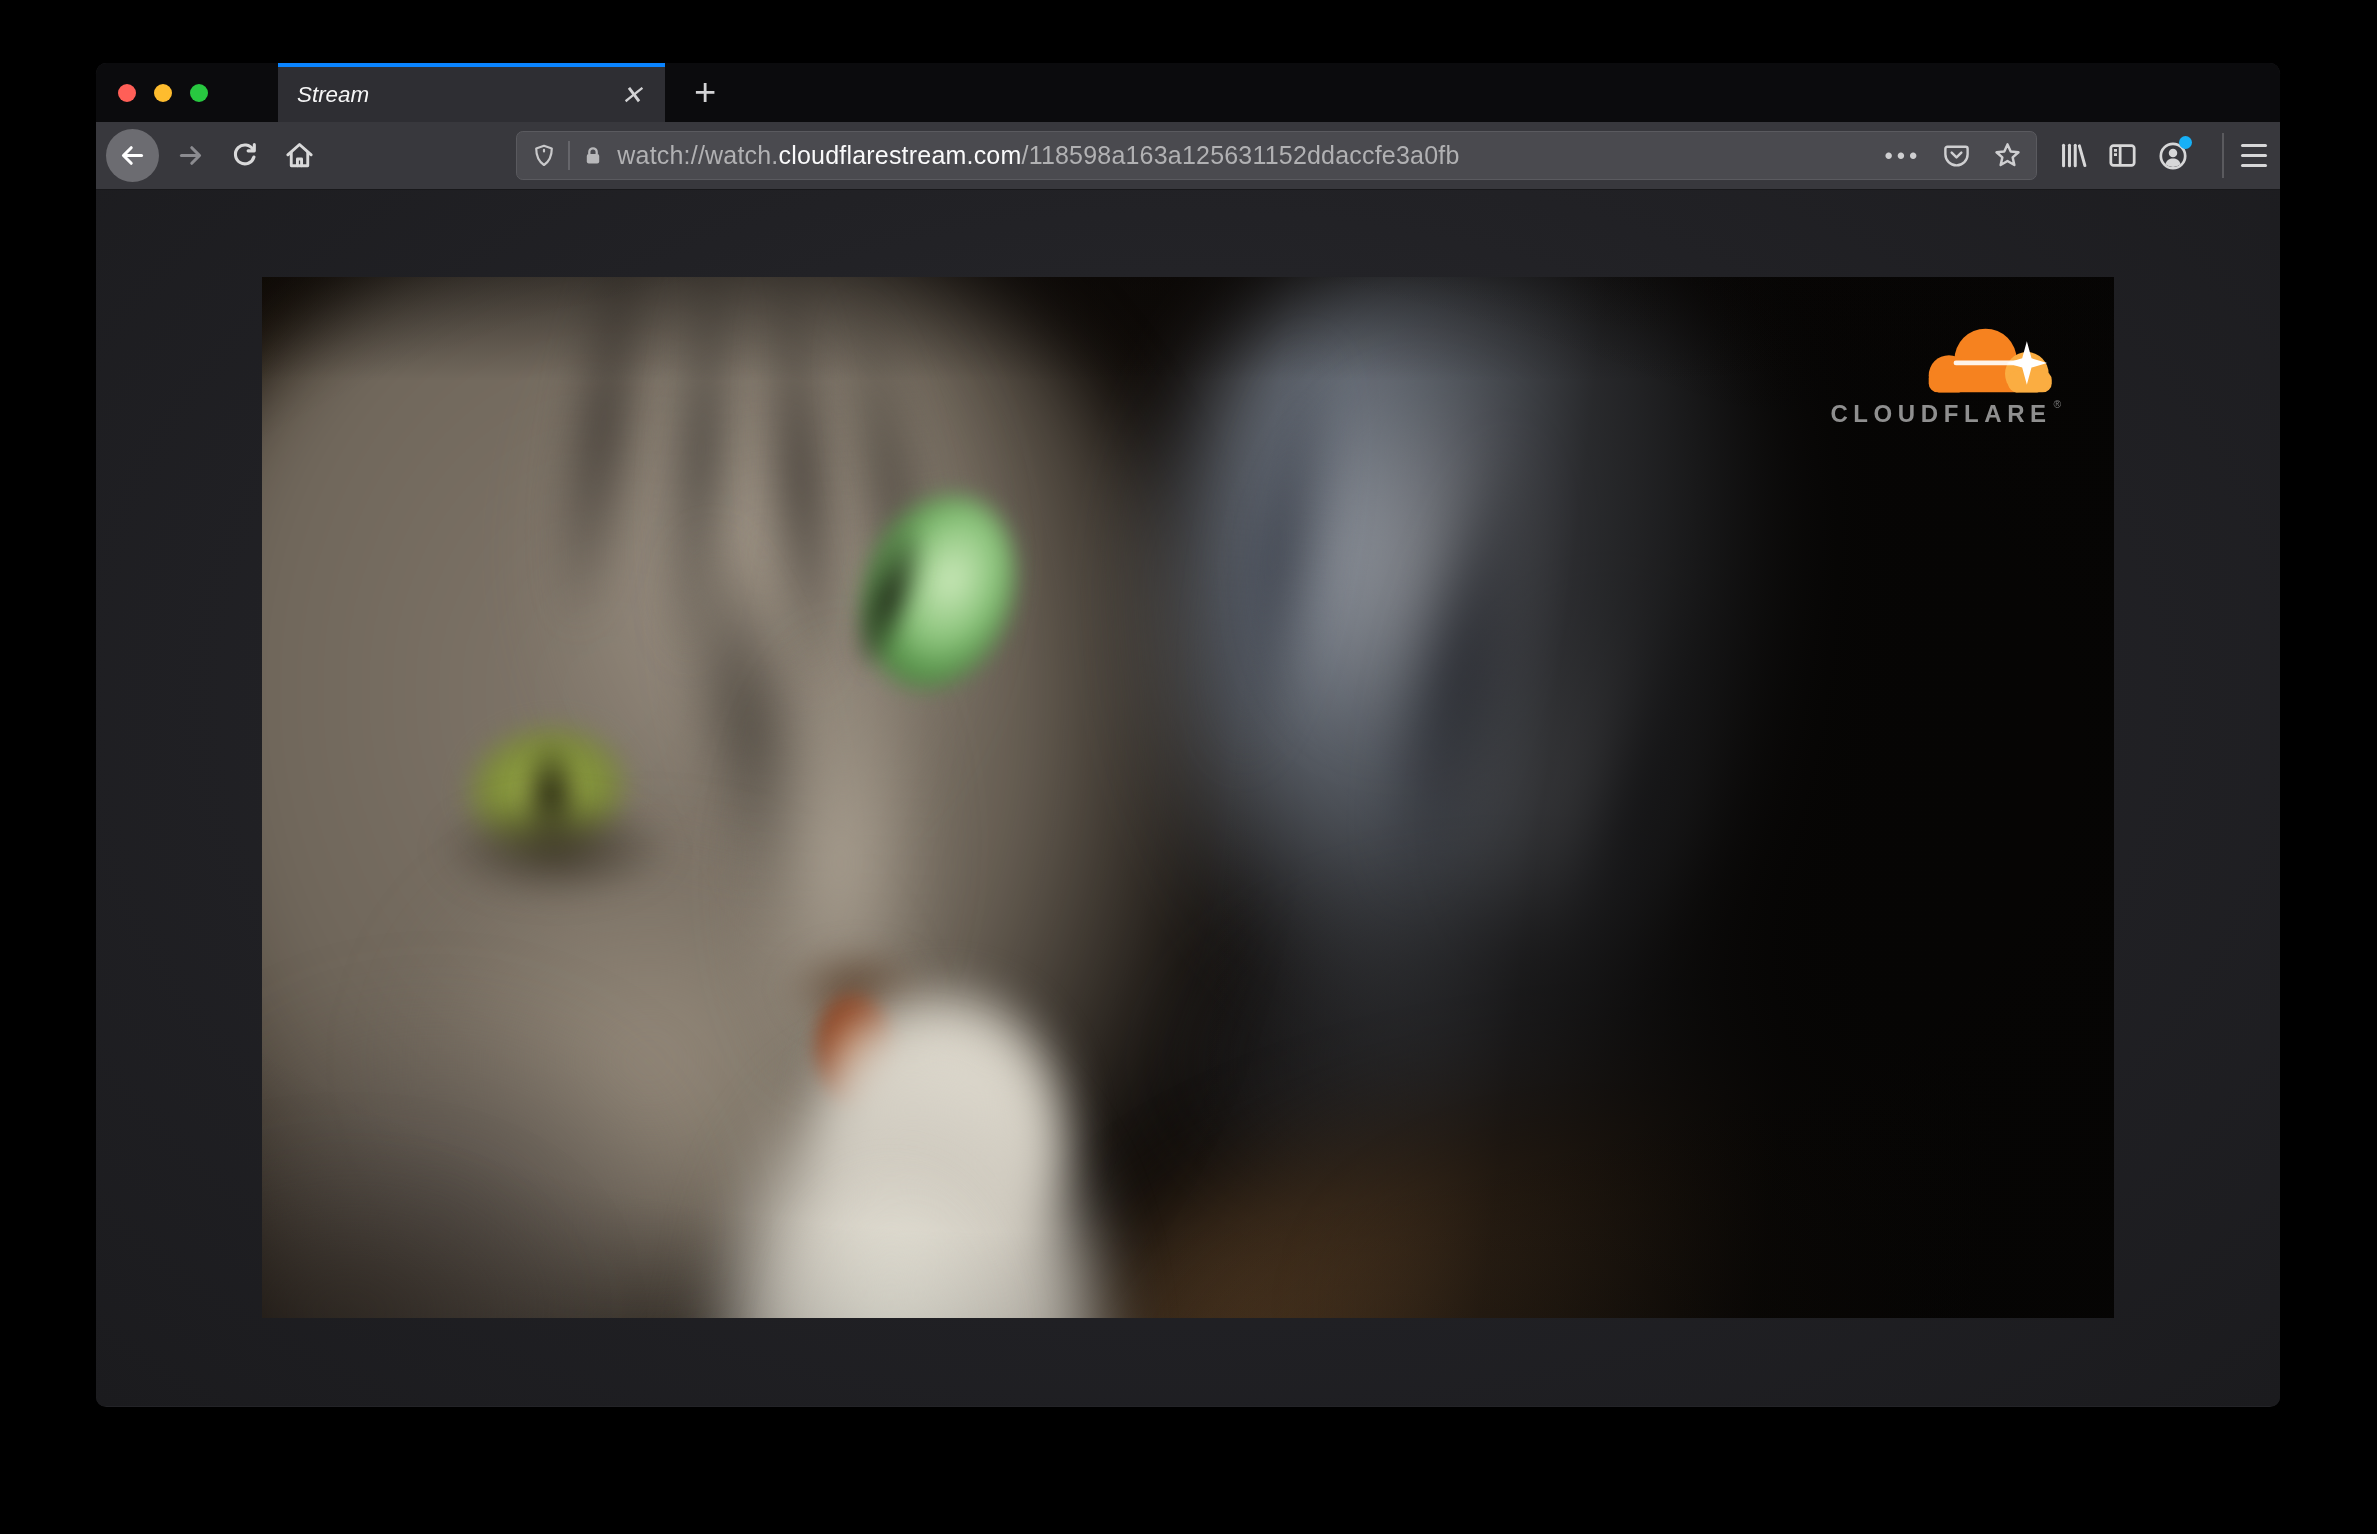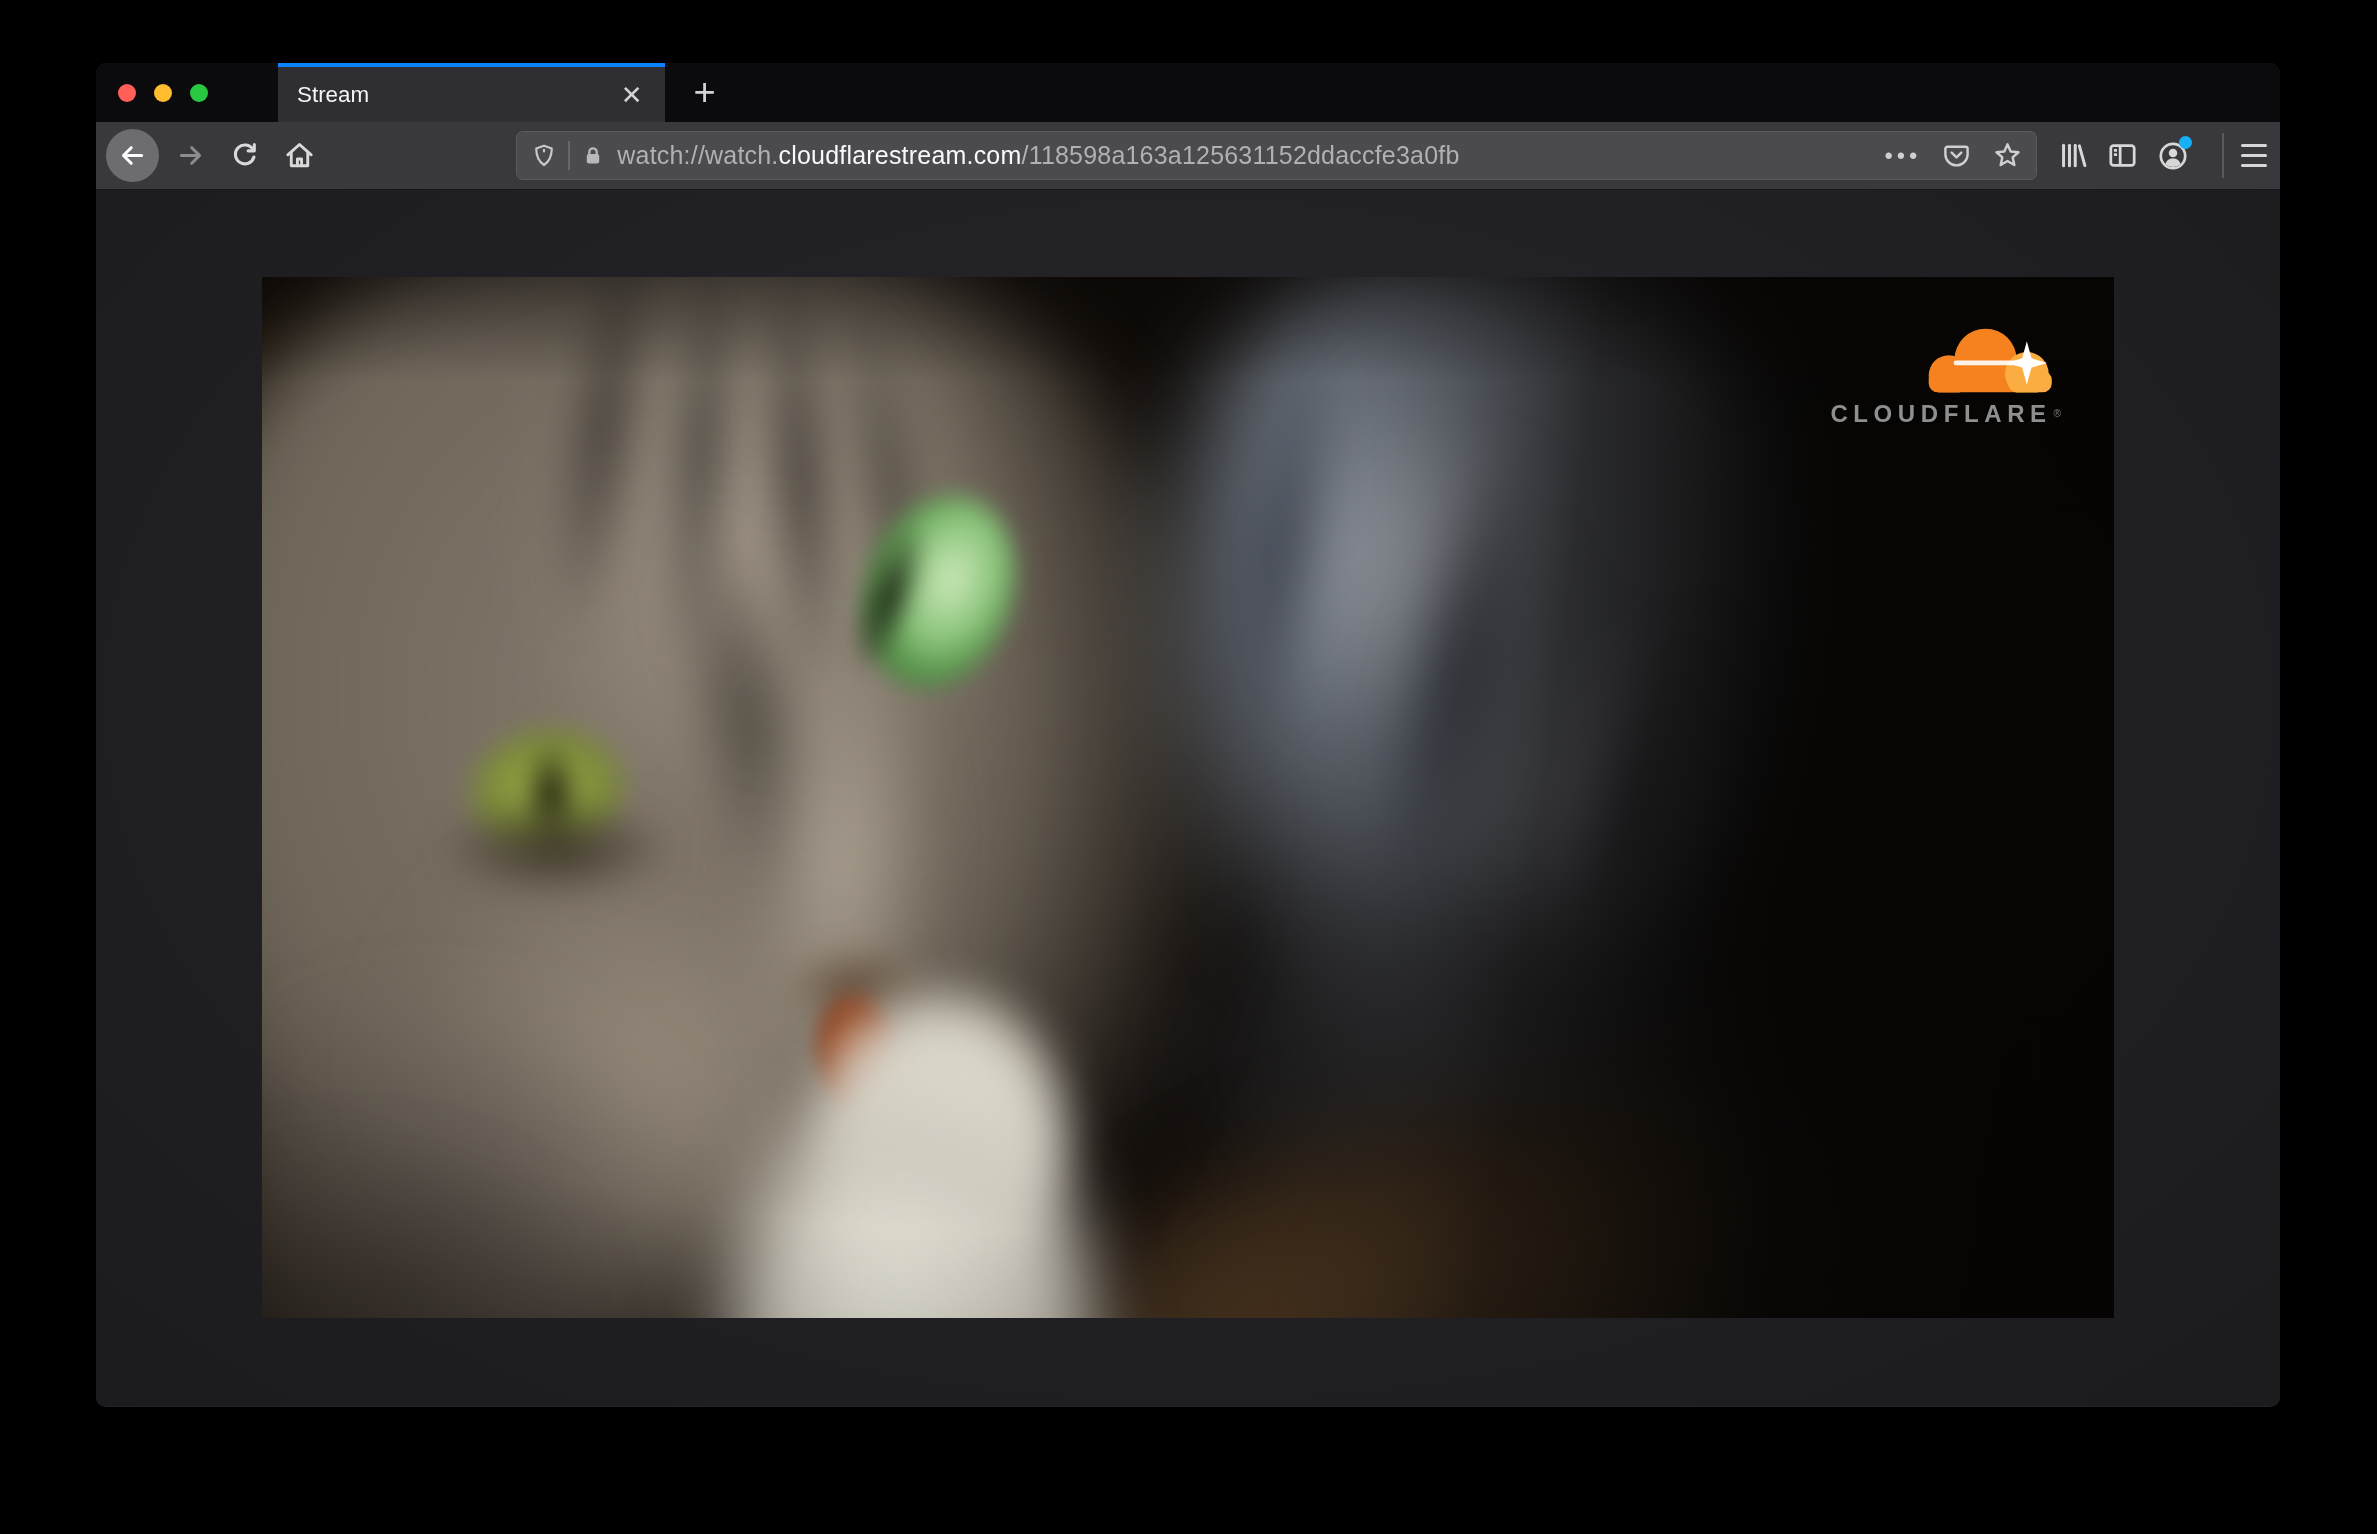--- a/index.html
+++ b/index.html
@@ -8,21 +8,21 @@
               font-family:"Liberation Sans", sans-serif; }
 
   
   .window {
     position:absolute; left:96px; top:63px; width:2184px; height:1344px;
     border-radius:10.3px; overflow:hidden; background:#232327;
     box-shadow:0 26px 78px rgba(0,0,0,.6);
   }
 
   
-  .titlebar { position:relative; height:59px; background:#0b0b0d; }
+  .titlebar { position:relative; height:59px; background:#0b0b0d;font-style:italic; }
   .traffic { position:absolute; left:22.4px; top:0; height:59px; display:flex; align-items:center; gap:18px; }
   .light { width:18px; height:18px; border-radius:50%; }
   .light.red    { background:#ff5f57; }
   .light.yellow { background:#febc2e; }
   .light.green  { background:#28c840; }
 
   .tab {
     position:absolute; left:182px; top:0; width:387px; height:59px;
     background:#2e2e33; display:flex; align-items:center;
     border-top:4.3px solid #0a84ff; padding:0 15.5px 0 19px; cursor:default;
@@ -115,21 +115,21 @@
   .ov-right { left:0; top:0; width:100%; height:100%; border-radius:0;
               background:linear-gradient(97deg, rgba(8,6,5,0) 52%, rgba(8,6,5,.72) 68%, rgba(6,5,4,.96) 82%, #060504 93%); }
   .ov-top   { left:0; top:0; width:100%; height:100%; border-radius:0;
               background:linear-gradient(180deg, rgba(8,6,5,.5) 0%, rgba(8,6,5,0) 10%); }
   .ov-vig   { left:0; top:0; width:100%; height:100%; border-radius:0;
               background:radial-gradient(ellipse at 40% 45%, rgba(0,0,0,0) 60%, rgba(5,4,3,.45) 100%); }
 
   
   .cf-logo { position:absolute; top:47px; right:53px; width:278px; text-align:right; }
   .cf-cloud { display:block; margin:0 3.4px 1.7px auto; }
-  .cf-row { display:flex; align-items:center; justify-content:flex-end; }
+  .cf-row { display:flex; align-items:flex-start; justify-content:flex-end; }
   .cf-text { font-size:24px; font-weight:bold; letter-spacing:5.6px; color:#8f8f8f; }
   .cf-reg  { font-size:10.3px; color:#7a7a7a; margin-left:1.7px; line-height:10.3px; }
 
   svg { display:block; }
 </style>
 </head>
 <body>
 
 <div class="window">
 

